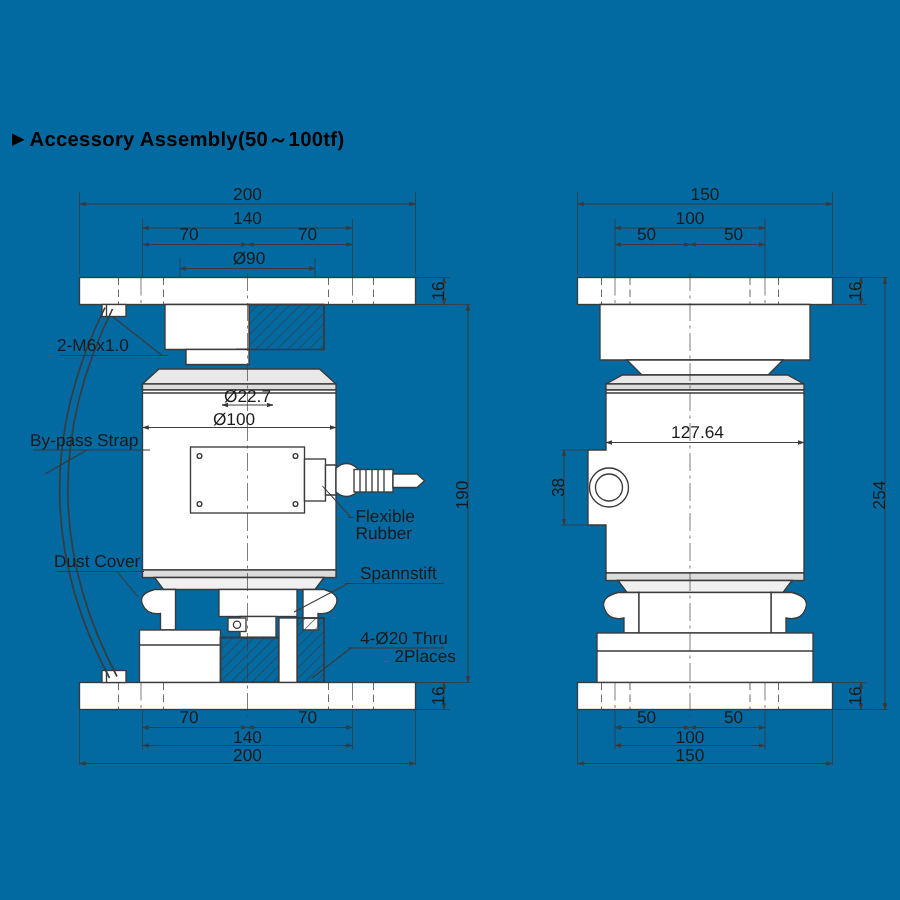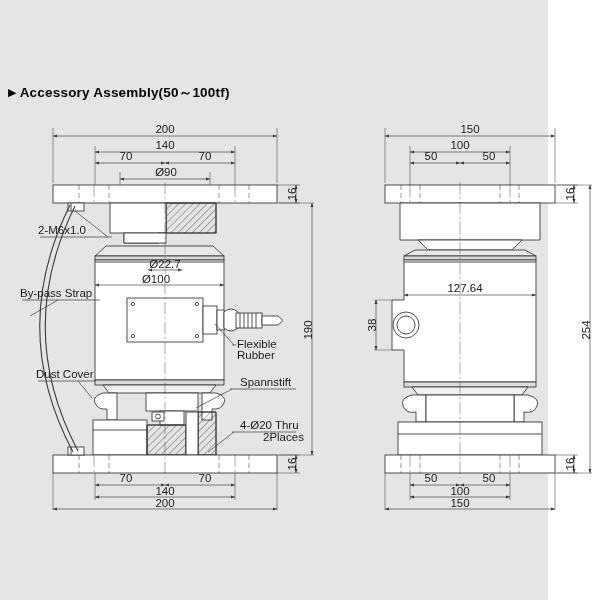--- a/index.html
+++ b/index.html
@@ -1,18 +1,18 @@
 <!DOCTYPE html>
 <html><head>
 <meta charset="utf-8">
 <style>
   html,body{margin:0;padding:0;background:#ffffff;}
   body{width:600px;height:600px;overflow:hidden;
        font-family:"Liberation Sans","DejaVu Sans",sans-serif;color:#000;}
-  #root{position:relative;width:548px;height:600px;background:#e5e5e5;}
+  #root{position:relative;width:600px;height:600px;background:#0369a1;}
   #title{position:absolute;left:8px;top:84px;font-size:13.5px;font-weight:600;
          letter-spacing:.2px;white-space:nowrap;}
   #title .tri{display:inline-block;margin-right:3px;font-size:11px;vertical-align:1px;}
   svg{position:absolute;left:0;top:0;}
   text{font-family:"Liberation Sans","DejaVu Sans",sans-serif;fill:#1a1a1a;}
 </style>
 </head>
 <body>
 
 <div id="root">

